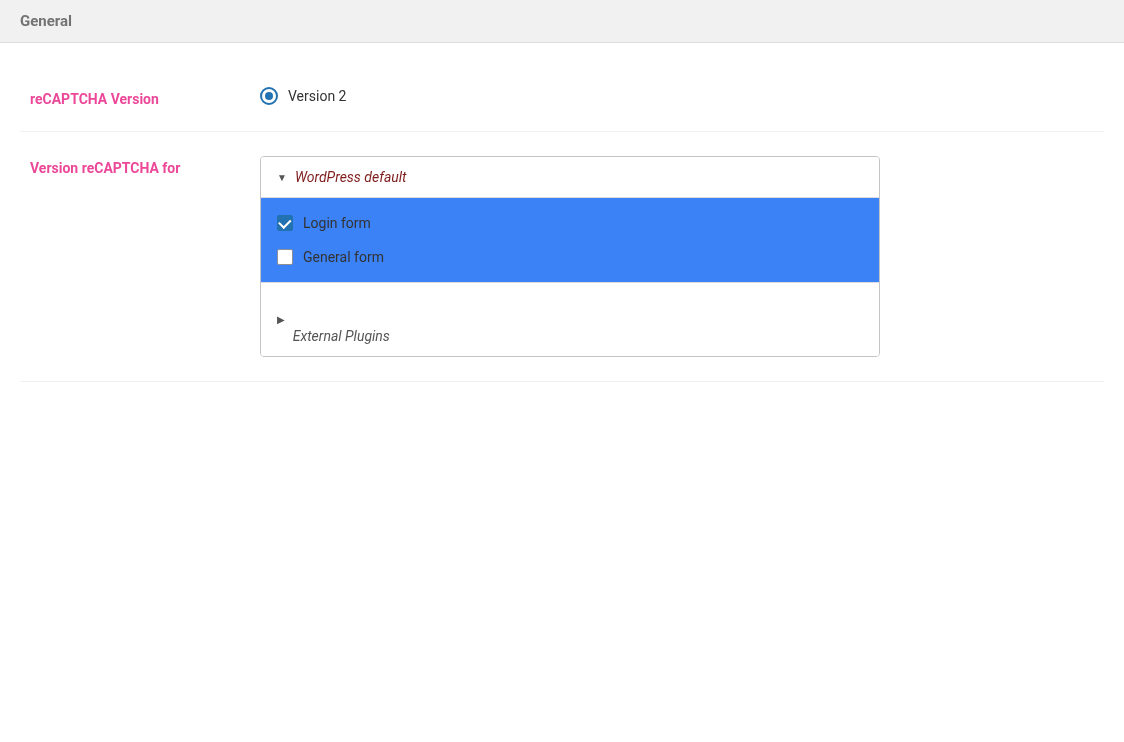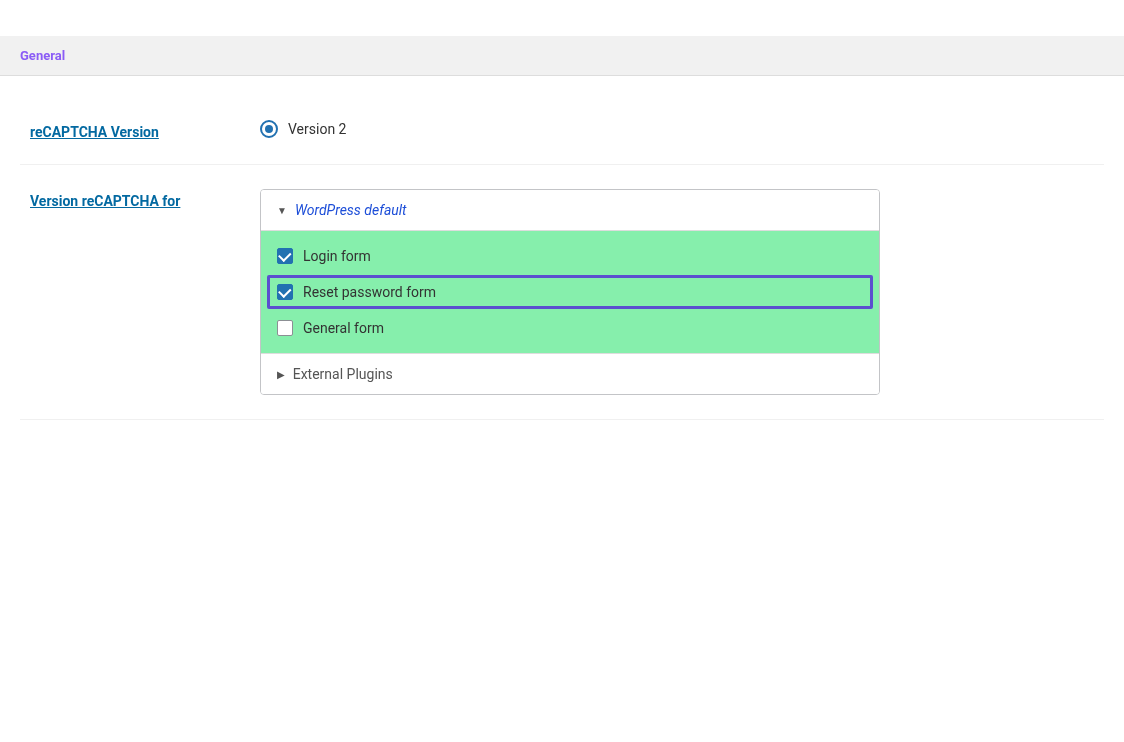--- a/index.html
+++ b/index.html
@@ -20,46 +20,44 @@
       min-height: 742px;
       background: #ffffff;
       padding: 0;
     }
 
     .section-header {
       background: #f1f1f1;
       border-bottom: 1px solid #ddd;
       padding: 12px 20px;
       font-weight: 700;
-      font-size: 13px;
-      color: #8b5cf6;
-      margin-top: 36px;
+      font-size: 15px;
+      color: #737373;
     }
 
     .settings-table {
       width: 100%;
       padding: 20px 20px;
     }
 
     .settings-row {
       display: flex;
       align-items: flex-start;
       padding: 24px 0;
       border-bottom: 1px solid #f0f0f0;
     }
 
     .settings-label {
       width: 220px;
       min-width: 220px;
       font-weight: 700;
       font-size: 14px;
-      color: #0369a1;
+      color: #ec4899;
       padding-top: 4px;
       padding-left: 10px;
-      text-decoration: underline;
     }
 
     .settings-control {
       flex: 1;
       padding-left: 20px;
     }
 
     
     .radio-group {
       display: flex;
@@ -119,27 +117,27 @@
       background: #ffffff;
     }
 
     .group-header-arrow {
       font-size: 10px;
       color: #555;
     }
 
     .group-header-label {
       font-style: italic;
-      color: #1d4ed8;
+      color: #7f1d1d;
       font-size: 14px;
     }
 
     .checkbox-list {
       padding: 8px 0;
-      background: #86efac;
+      background: #3b82f6;
     }
 
     .checkbox-item {
       display: flex;
       align-items: center;
       gap: 10px;
       padding: 9px 16px;
       cursor: pointer;
       position: relative;
     }
@@ -192,22 +190,24 @@
       gap: 8px;
       background: #ffffff;
     }
 
     .group-footer-arrow {
       font-size: 10px;
       color: #555;
     }
 
     .group-footer-label {
+      font-style: italic;
       color: #555;
       font-size: 14px;
+      margin-top: 33px;
     }
   </style>
 </head>
 <body>
 
 <div class="page-container">
 
   <div class="section-header">
     <span>General</span>
   </div>
@@ -242,24 +242,20 @@
           </div>
 
           <div class="checkbox-list">
 
             <label class="checkbox-item">
               <div class="checkbox-square checked"></div>
               <span class="checkbox-text">Login form</span>
             </label>
 
 
-            <label class="checkbox-item highlighted">
-              <div class="checkbox-square checked"></div>
-              <span class="checkbox-text">Reset password form</span>
-            </label>
 
             <label class="checkbox-item">
               <div class="checkbox-square"></div>
               <span class="checkbox-text">General form</span>
             </label>
 
           </div>
 
           <div class="group-footer">
             <span class="group-footer-arrow">▶</span>

